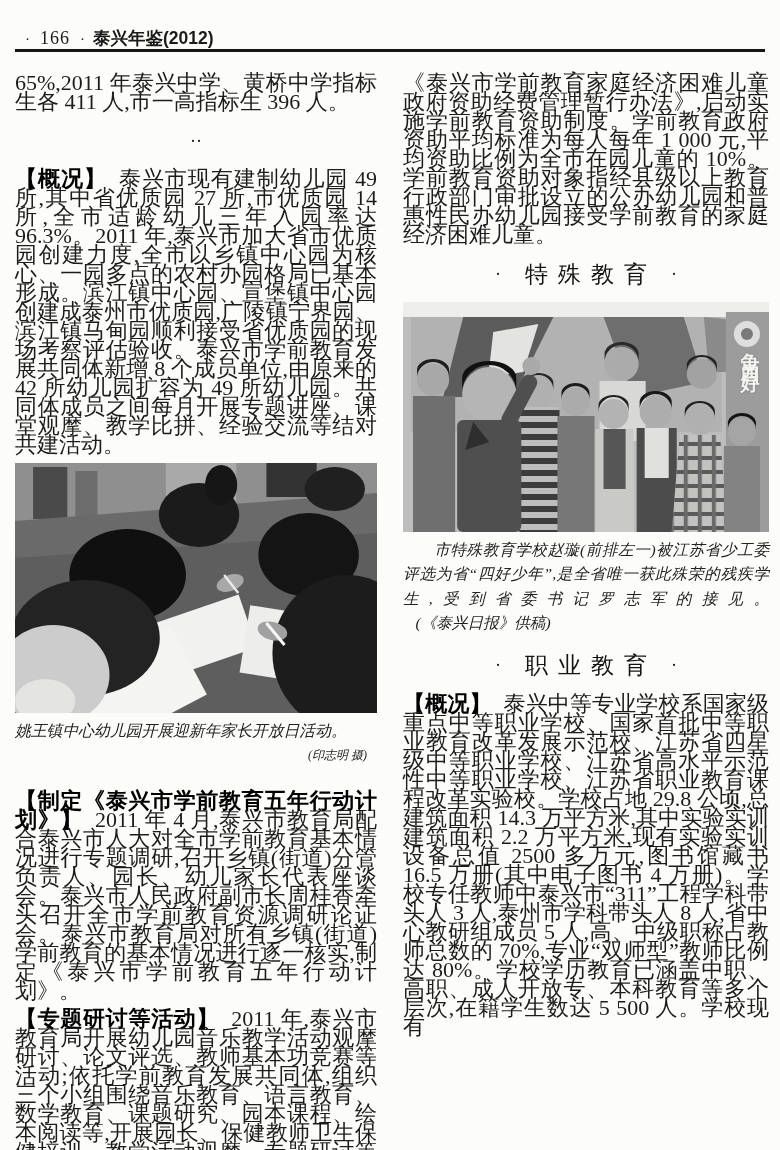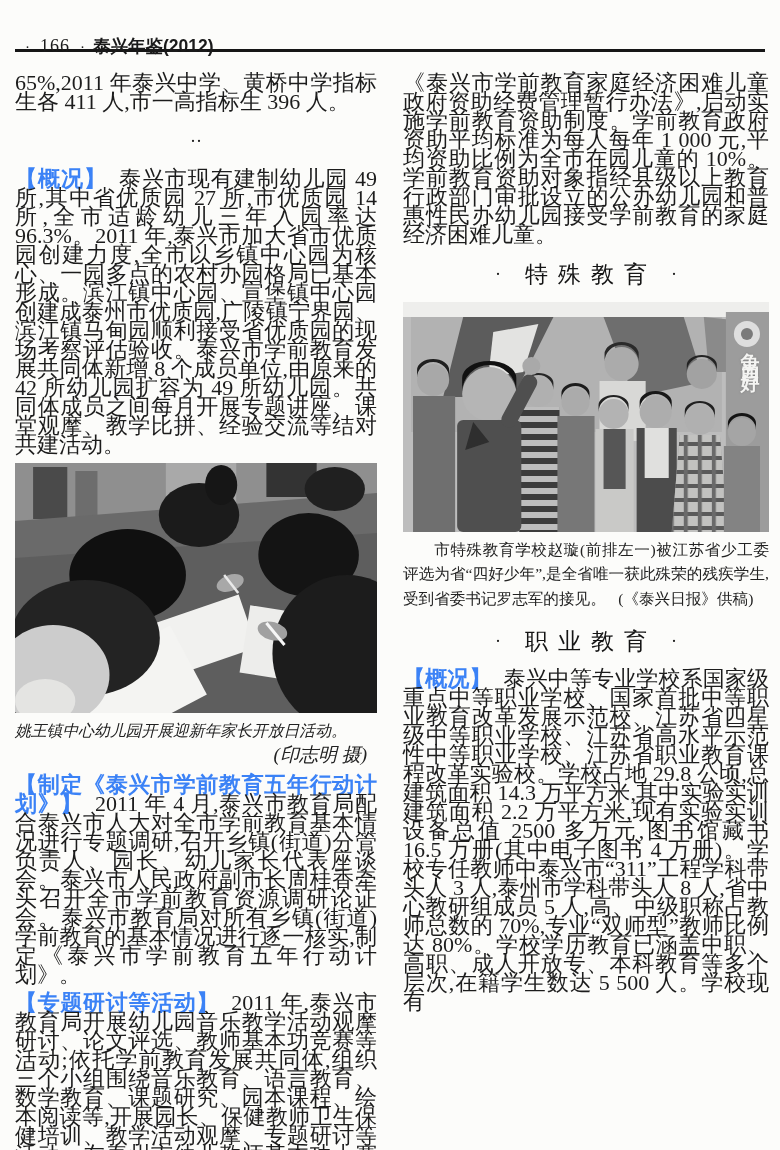--- a/index.html
+++ b/index.html
@@ -6,33 +6,33 @@
   html, body { background: #e8e8e4; }
   .page {
     width: 780px; height: 1150px; overflow: hidden;
     background: #fcfcfa; color: #1a1a1a;
     padding: 20px 15px 0 15px;
     font-family: "Liberation Serif", serif;
     position: relative;
   }
   .hdr { display: flex; align-items: baseline; padding-left: 10px; height: 26px; }
   .hdr-dot { font-size: 15px; color: #222; }
-  .hdr-num { font-size: 18px; margin: 16px 10px 0 10px; letter-spacing: 1px; }
+  .hdr-num { font-size: 18px; margin: 8px 10px 0 10px; letter-spacing: 1px; }
   .hdr-title { font-family: "Liberation Sans", sans-serif; font-weight: bold; font-size: 17.5px; margin-left: 8px; }
   .rule { height: 3px; background: #161616; margin-top: 3px; }
   .cols { display: flex; gap: 26px; margin-top: 13px; }
   .col { width: 362px; flex: 0 0 362px; }
   .col-r { width: 366px; flex: 0 0 366px; }
   .body-p {
     font-size: 22px; line-height: 19px; text-align: justify;
     text-justify: inter-ideograph; margin-bottom: 9px; color: #1c1c1c; margin-top: 8px;
   }
   .lbl {
     font-family: "Liberation Sans", sans-serif; font-weight: bold;
-    margin-right: 0.55em; color: #3b82f6;
+    margin-right: 0.55em; color: #000000;
   }
   .sec { text-align: center; margin: 13px 0 11px 0; height: 34px;
          display: flex; align-items: center; justify-content: center; }
   .sec-dot { font-size: 18px; color: #222; }
   .sec-title {
     font-size: 23px; letter-spacing: 10px; margin: 0 14px 0 24px;
     font-family: "Liberation Serif", serif; font-weight: 500; color: #141414;
   }
   figure.photo { position: relative; width: 100%; margin: 2px 0 6px 0; overflow: hidden; }
   .photo1 { height: 250px; }
@@ -43,25 +43,25 @@
     writing-mode: vertical-rl; text-orientation: upright;
     color: #f4f4f2; font-size: 19px; letter-spacing: 7px;
     font-family: "Liberation Sans", sans-serif; font-weight: bold;
     text-shadow: 0 0 2px #777;
   }
   .cap-center {
     font-style: italic; font-size: 15.8px; line-height: 24px;
     color: #222;
   }
   .cap-right {
-    font-style: italic; font-size: 19px; line-height: 24px;
-    text-align: right; padding-right: 10px; color: #222; margin-bottom: 8px;
+    font-style: italic; font-size: 12px; line-height: 24px;
+    text-align: right; padding-right: 10px; color: #222; margin-bottom: 24px;
   }
   .cap-j {
-    font-size: 15.6px; line-height: 24.4px;
+    font-style: italic; font-size: 15.6px; line-height: 24.4px;
     text-align: justify; text-indent: 2em; color: #222; margin: 4px 0 6px 0;
   }
   .cap-j .credit { margin-left: 0.8em; white-space: nowrap; }
 </style>
 </head>
 <body>
 
 <div class="page">
 
   <header class="hdr">

